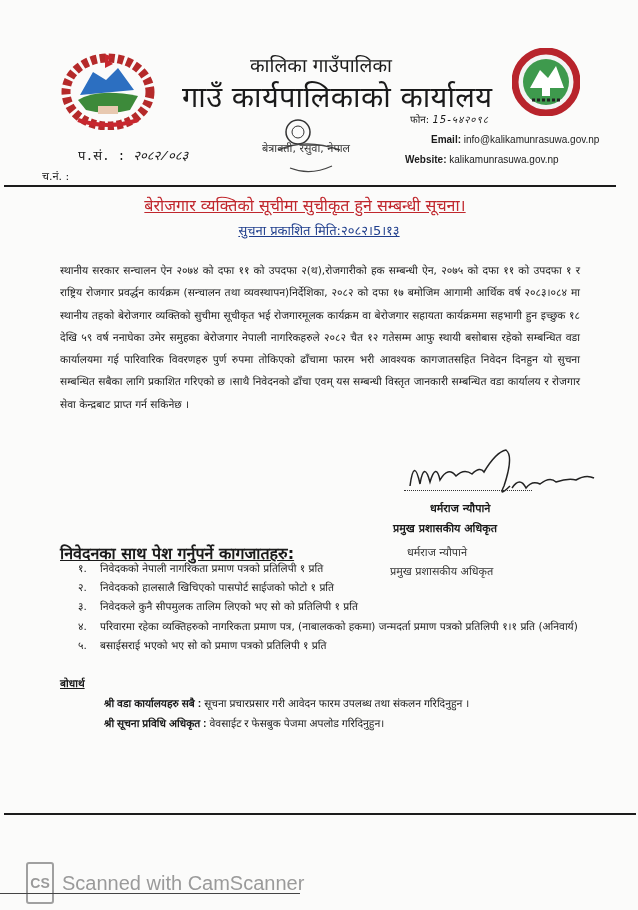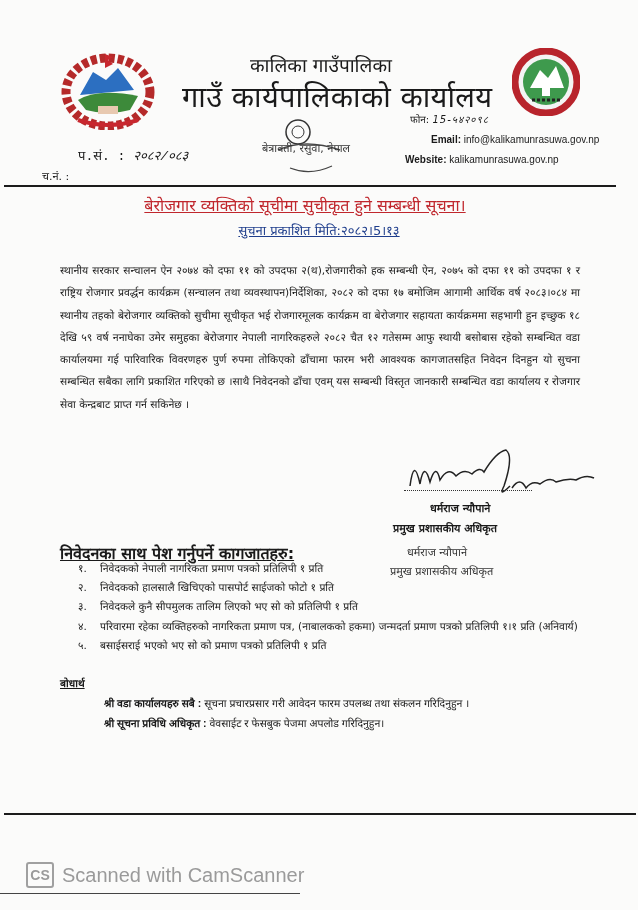--- a/index.html
+++ b/index.html
@@ -45,21 +45,21 @@
     .docs-list li { display: flex; }
     .docs-list .num { width: 22px; flex: none; }
     .docs-list .txt { flex: 1; }
     .cc-heading { left: 60px; top: 676px; font-size: 10.5px; font-weight: bold; text-decoration: underline; font-family: Liberation Mono, monospace; }
     .cc-line { left: 60px; font-size: 10.5px; font-family: Liberation Sans, sans-serif; margin-left: 44px; }
     .cc-line b { font-weight: bold; }
     .cc1 { top: 696px; }
     .cc2 { top: 716px; }
     .divider-bottom { left: 4px; top: 813px; width: 632px; height: 2px; background: #1b1b1b; }
     .camscanner { left: 26px; top: 862px; display: flex; align-items: center; gap: 8px; color: #9a9a9a; font-family: "Liberation Sans", sans-serif; font-size: 20px; }
-    .cs-badge { width: 28px; height: 26px; border: 2px solid #a0a0a0; border-radius: 3px; font-size: 14px; font-weight: bold; display: flex; align-items: center; justify-content: center; color: #9a9a9a; box-sizing: border-box; }
+    .cs-badge { width: 28px; height: 42px; border: 2px solid #a0a0a0; border-radius: 3px; font-size: 14px; font-weight: bold; display: flex; align-items: center; justify-content: center; color: #9a9a9a; box-sizing: border-box; }
     .bottom-scrap { left: 0; top: 893px; width: 300px; height: 17px; border-top: 1px solid #444; }
   </style>
 </head>
 <body>
 
 <div class="abs logo-left">
   <svg viewBox="0 0 100 80" width="100" height="80">
     <ellipse cx="50" cy="42" rx="42" ry="34" fill="none" stroke="#b52a2a" stroke-width="9" stroke-dasharray="6 3"></ellipse>
     <path d="M22 45 L35 22 L48 30 L60 18 L76 40 Z" fill="#2c6fc1"></path>
     <path d="M20 50 Q40 38 80 46 L72 60 Q50 66 28 60 Z" fill="#3d8a3a"></path>

